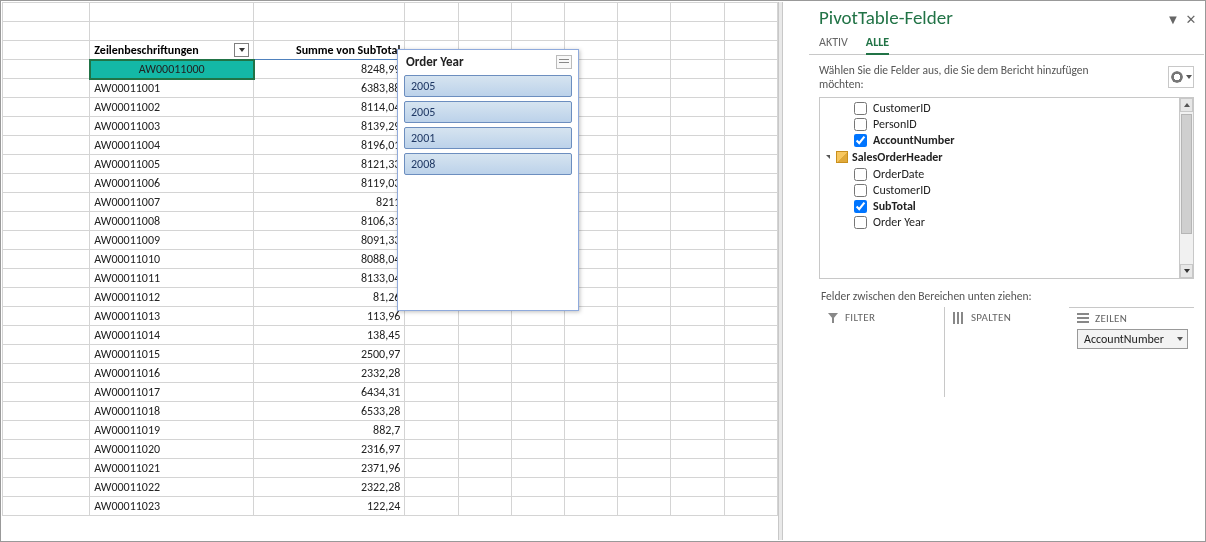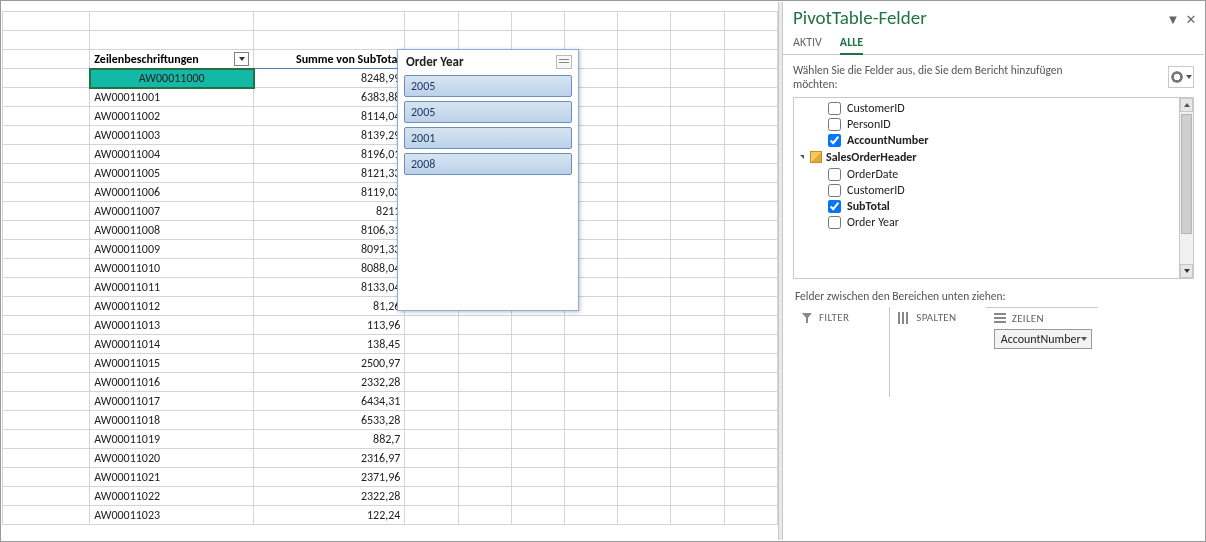--- a/index.html
+++ b/index.html
@@ -22,21 +22,20 @@
     left: 1px;
     top: 1px;
     width: 776px;  
     height: 538px;
     overflow: hidden;
   }
   table.grid {
     border-collapse: collapse;
     width: 100%;
     table-layout: fixed;
-    margin-top: 9px;
   }
   table.grid td {
     border: 1px solid #d4d4d4;
     height: 19px;
     padding: 0 4px;
     font-size: 12px;
     white-space: nowrap;
     overflow: hidden;
   }
   .hdr-cell {
@@ -135,20 +134,21 @@
 
   
   .pane {
     position: absolute;
     right: 1px;
     top: 1px;
     width: 422px;
     height: 538px;
     background: #fff;
     border-left: 1px solid #c8c8c8;
+    padding-left: 26px;
   }
   .pane-title-row {
     display:flex;
     align-items: baseline;
     padding: 4px 6px 0 10px;
   }
   .pane-title {
     font-size: 19px;
     font-weight: 300;
     color: #217346;
@@ -227,21 +227,21 @@
   .field-row label { }
   .field-row.checked label { font-weight: bold; }
 
   .drag-hint {
     padding: 10px 10px 4px 12px;
     color:#555;
     font-size:11.5px;
   }
   .areas {
     display:grid;
-    grid-template-columns: 1fr 1fr 1fr 1fr;
+    grid-template-columns: 1fr 1fr 1fr;
     grid-template-rows: 90px 70px;
     margin: 0 10px;
     font-size:12px;
   }
   .area {
     padding: 4px 6px 4px 8px;
   }
   .area:nth-child(2), .area:nth-child(4) { border-left:1px solid #c8c8c8; }
   .area:nth-child(3), .area:nth-child(4) { border-top:1px solid #c8c8c8; }
   .area-title{

